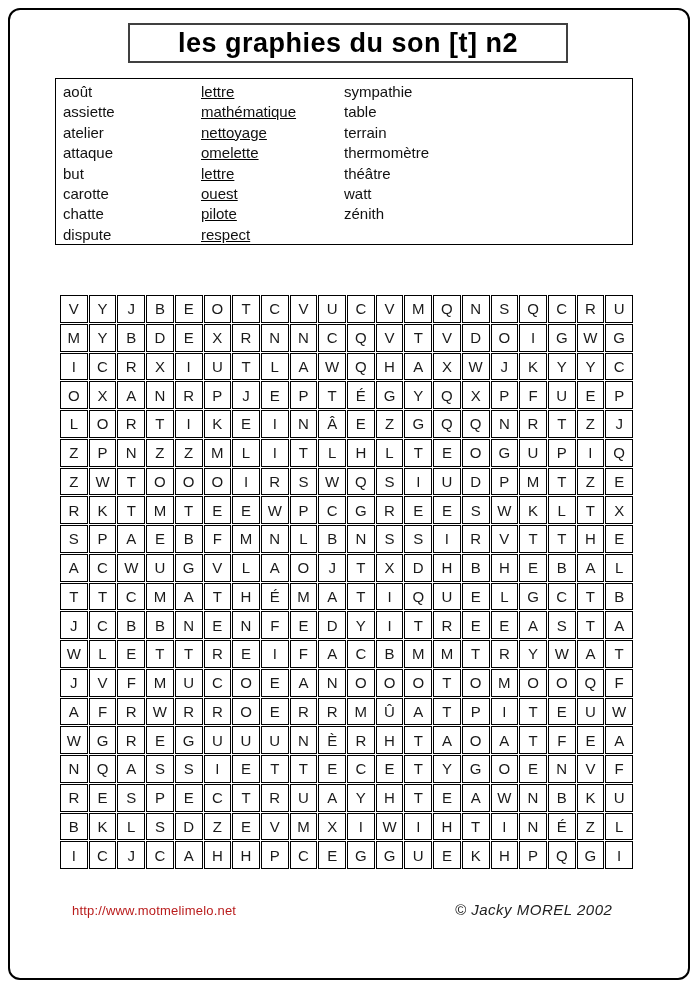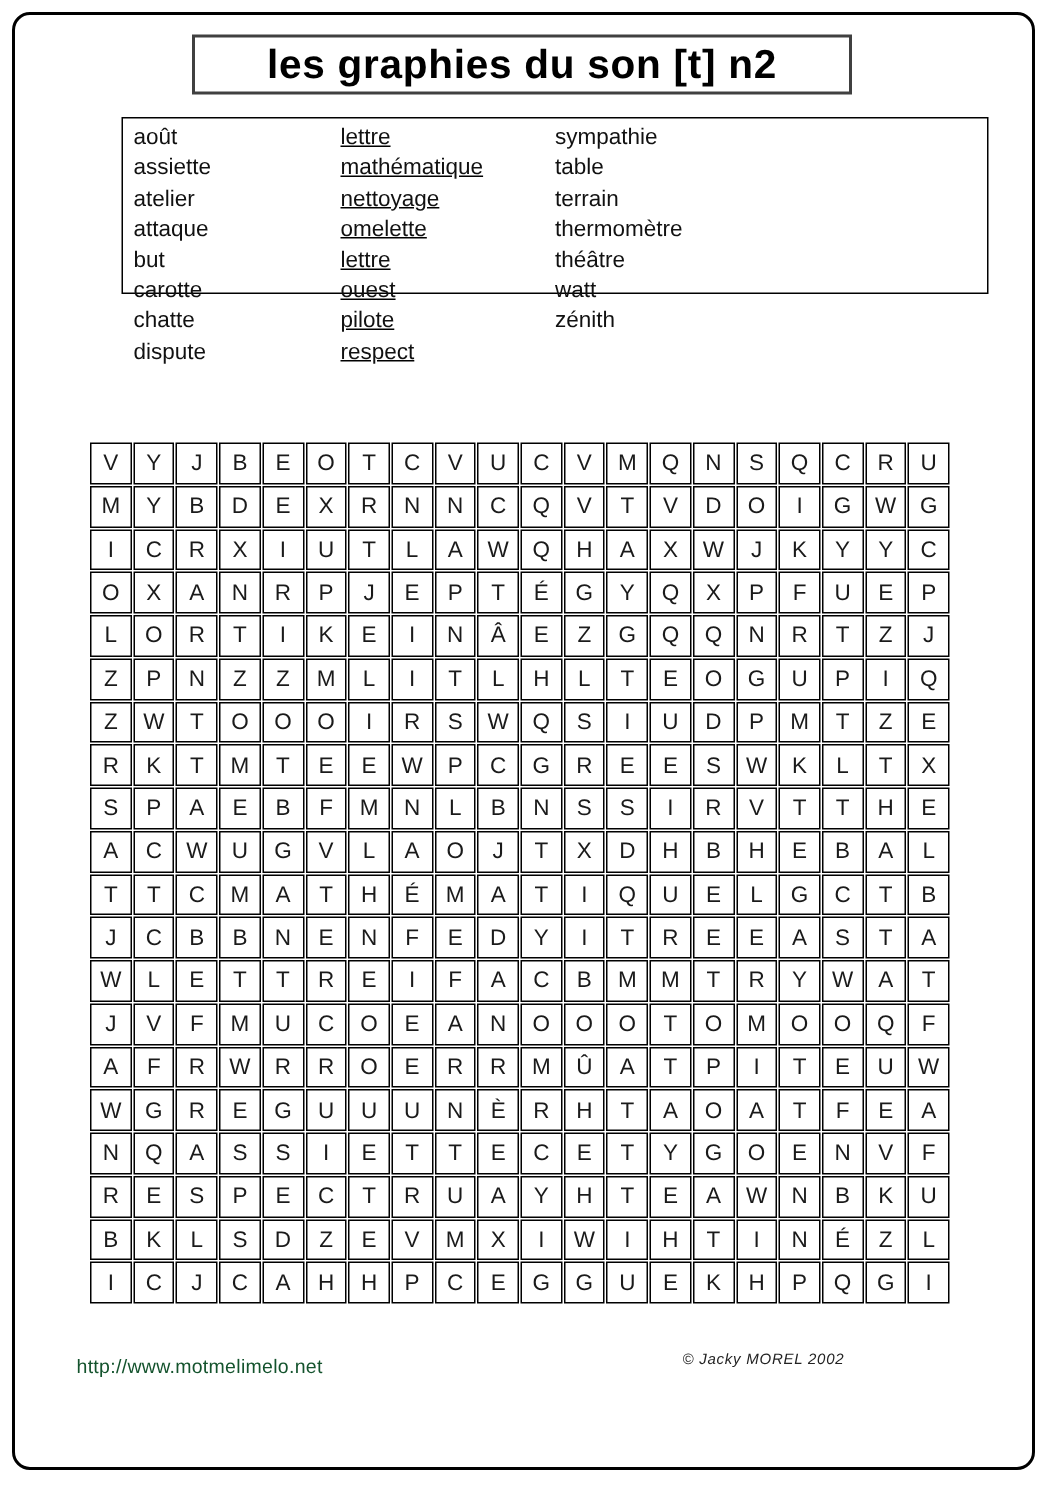--- a/index.html
+++ b/index.html
@@ -14,47 +14,47 @@
   }
   .title-box{
     position:absolute;left:128px;top:23px;width:440px;height:40px;
     border:2px solid #404040;box-sizing:border-box;background:#fff;
     display:flex;align-items:center;justify-content:center;
   }
   .title-box .t{
     font-size:27px;font-weight:bold;letter-spacing:0.5px;white-space:nowrap;
   }
   .word-box{
-    position:absolute;left:55px;top:78px;width:578px;height:118px;
-    border:1px solid #000;box-sizing:border-box;background:#fff;margin-left:26px;
+    position:absolute;left:55px;top:78px;width:578px;height:167px;
+    border:1px solid #000;box-sizing:border-box;background:#fff;
   }
   .word-col{
     position:absolute;top:3px;display:flex;flex-direction:column;
   }
   .word-col .word{
     font-size:15px;line-height:20.4px;white-space:nowrap;color:#111;
   }
   .col-1{left:7px;}
   .col-2{left:145px;text-decoration:underline;}
   .col-3{left:288px;justify-content:center;}
   .letter-grid{
     position:absolute;left:60px;top:295px;width:573px;height:574px;
     display:grid;grid-template-columns:repeat(20,1fr);grid-auto-rows:1fr;gap:1px;
   }
   .cell{
     border:1px solid #000;box-sizing:border-box;background:#fff;
     display:flex;align-items:center;justify-content:center;
     font-size:15px;color:#1a1a1a;
   }
   .footer-url{
-    position:absolute;left:51px;top:903px;font-size:13px;color:#14532d;
+    position:absolute;left:72px;top:903px;font-size:13px;color:#b91c1c;
     letter-spacing:0.2px;white-space:nowrap;
   }
   .footer-copyright{
-    position:absolute;left:455px;top:901px;font-size:10px;color:#222;
+    position:absolute;left:455px;top:901px;font-size:15px;color:#222;
     font-style:italic;white-space:nowrap;letter-spacing:0.5px;
   }
 </style>
 </head>
 <body>
 
 <div class="page-border"></div>
 
 <div class="title-box">
   <span class="t">les graphies du son [t] n2</span>

